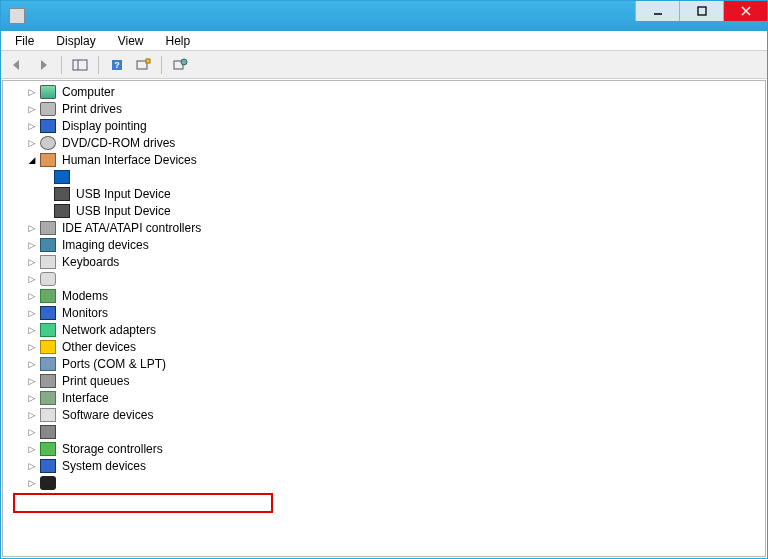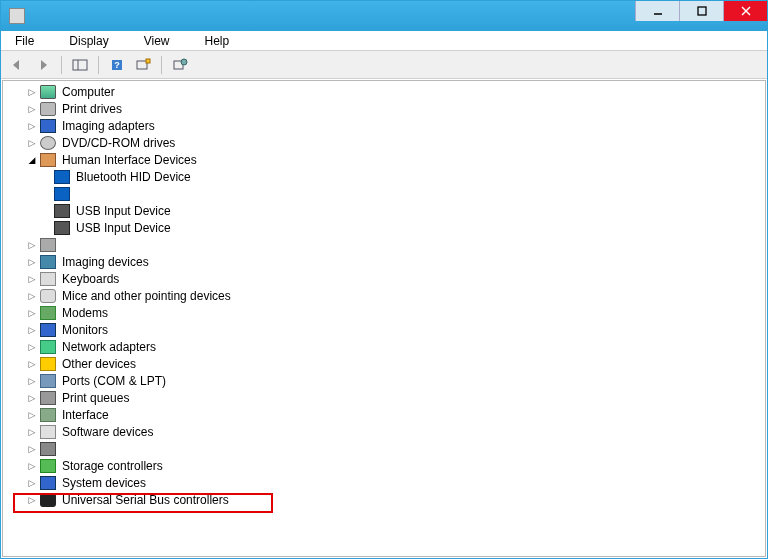--- a/index.html
+++ b/index.html
@@ -56,21 +56,21 @@
   .win-btn.close {
     background: #e81123;
     color: #fff;
   }
   .menubar {
     height: 20px;
     background: #fff;
     display: flex;
     align-items: center;
     padding: 0 6px;
-    gap: 19px;
+    gap: 6px;
     border-bottom: 1px solid #d0d0d0;
   }
   .menubar .menu-item {
     padding: 2px 8px;
     cursor: pointer;
   }
   .toolbar {
     height: 28px;
     background: #f0f0f0;
     display: flex;
@@ -250,75 +250,70 @@
   <div class="tree-row">
     <span class="indent" style="width:14px"></span>
       <span class="exp">▷</span>
       <span class="dev-icon ic-disk"></span>
       <span class="tree-label">Print drives</span>
   </div>
   <div class="tree-row">
     <span class="indent" style="width:14px"></span>
       <span class="exp">▷</span>
       <span class="dev-icon ic-display"></span>
-      <span class="tree-label">Imaging adapters</span>
+      <span class="tree-label">Display pointing</span>
   </div>
   <div class="tree-row">
     <span class="indent" style="width:14px"></span>
       <span class="exp">▷</span>
       <span class="dev-icon ic-dvd"></span>
       <span class="tree-label">DVD/CD-ROM drives</span>
   </div>
   <div class="tree-row">
     <span class="indent" style="width:14px"></span>
       <span class="exp" style="color:#000">◢</span>
       <span class="dev-icon ic-hid"></span>
       <span class="tree-label">Human Interface Devices</span>
   </div>
   <div class="tree-row">
     <span class="indent" style="width:42px"></span>
       <span class="dev-icon ic-bt"></span>
-      <span class="tree-label">Bluetooth HID Device</span>
-  </div>
-  <div class="tree-row">
-    <span class="indent" style="width:42px"></span>
-      <span class="dev-icon ic-bt"></span>
   </div>
   <div class="tree-row">
     <span class="indent" style="width:42px"></span>
       <span class="dev-icon ic-usb"></span>
       <span class="tree-label">USB Input Device</span>
   </div>
   <div class="tree-row">
     <span class="indent" style="width:42px"></span>
       <span class="dev-icon ic-usb"></span>
       <span class="tree-label">USB Input Device</span>
   </div>
   <div class="tree-row">
     <span class="indent" style="width:14px"></span>
       <span class="exp">▷</span>
       <span class="dev-icon ic-ide"></span>
+      <span class="tree-label">IDE ATA/ATAPI controllers</span>
   </div>
   <div class="tree-row">
     <span class="indent" style="width:14px"></span>
       <span class="exp">▷</span>
       <span class="dev-icon ic-imaging"></span>
       <span class="tree-label">Imaging devices</span>
   </div>
   <div class="tree-row">
     <span class="indent" style="width:14px"></span>
       <span class="exp">▷</span>
       <span class="dev-icon ic-keyboard"></span>
       <span class="tree-label">Keyboards</span>
   </div>
   <div class="tree-row">
     <span class="indent" style="width:14px"></span>
       <span class="exp">▷</span>
       <span class="dev-icon ic-mouse"></span>
-      <span class="tree-label">Mice and other pointing devices</span>
   </div>
   <div class="tree-row">
     <span class="indent" style="width:14px"></span>
       <span class="exp">▷</span>
       <span class="dev-icon ic-modem"></span>
       <span class="tree-label">Modems</span>
   </div>
   <div class="tree-row">
     <span class="indent" style="width:14px"></span>
       <span class="exp">▷</span>
@@ -375,18 +370,17 @@
   <div class="tree-row">
     <span class="indent" style="width:14px"></span>
       <span class="exp">▷</span>
       <span class="dev-icon ic-system"></span>
       <span class="tree-label">System devices</span>
   </div>
   <div class="tree-row" style="position:relative">
     <span class="indent" style="width:14px"></span>
       <span class="exp">▷</span>
       <span class="dev-icon ic-usb-ctrl"></span>
-      <span class="tree-label">Universal Serial Bus controllers</span>
   </div>
 
   <div class="highlight-box" style="left:10px; top:412px; width:260px; height:20px;"></div>
 
 </div>
 
 </body></html>

